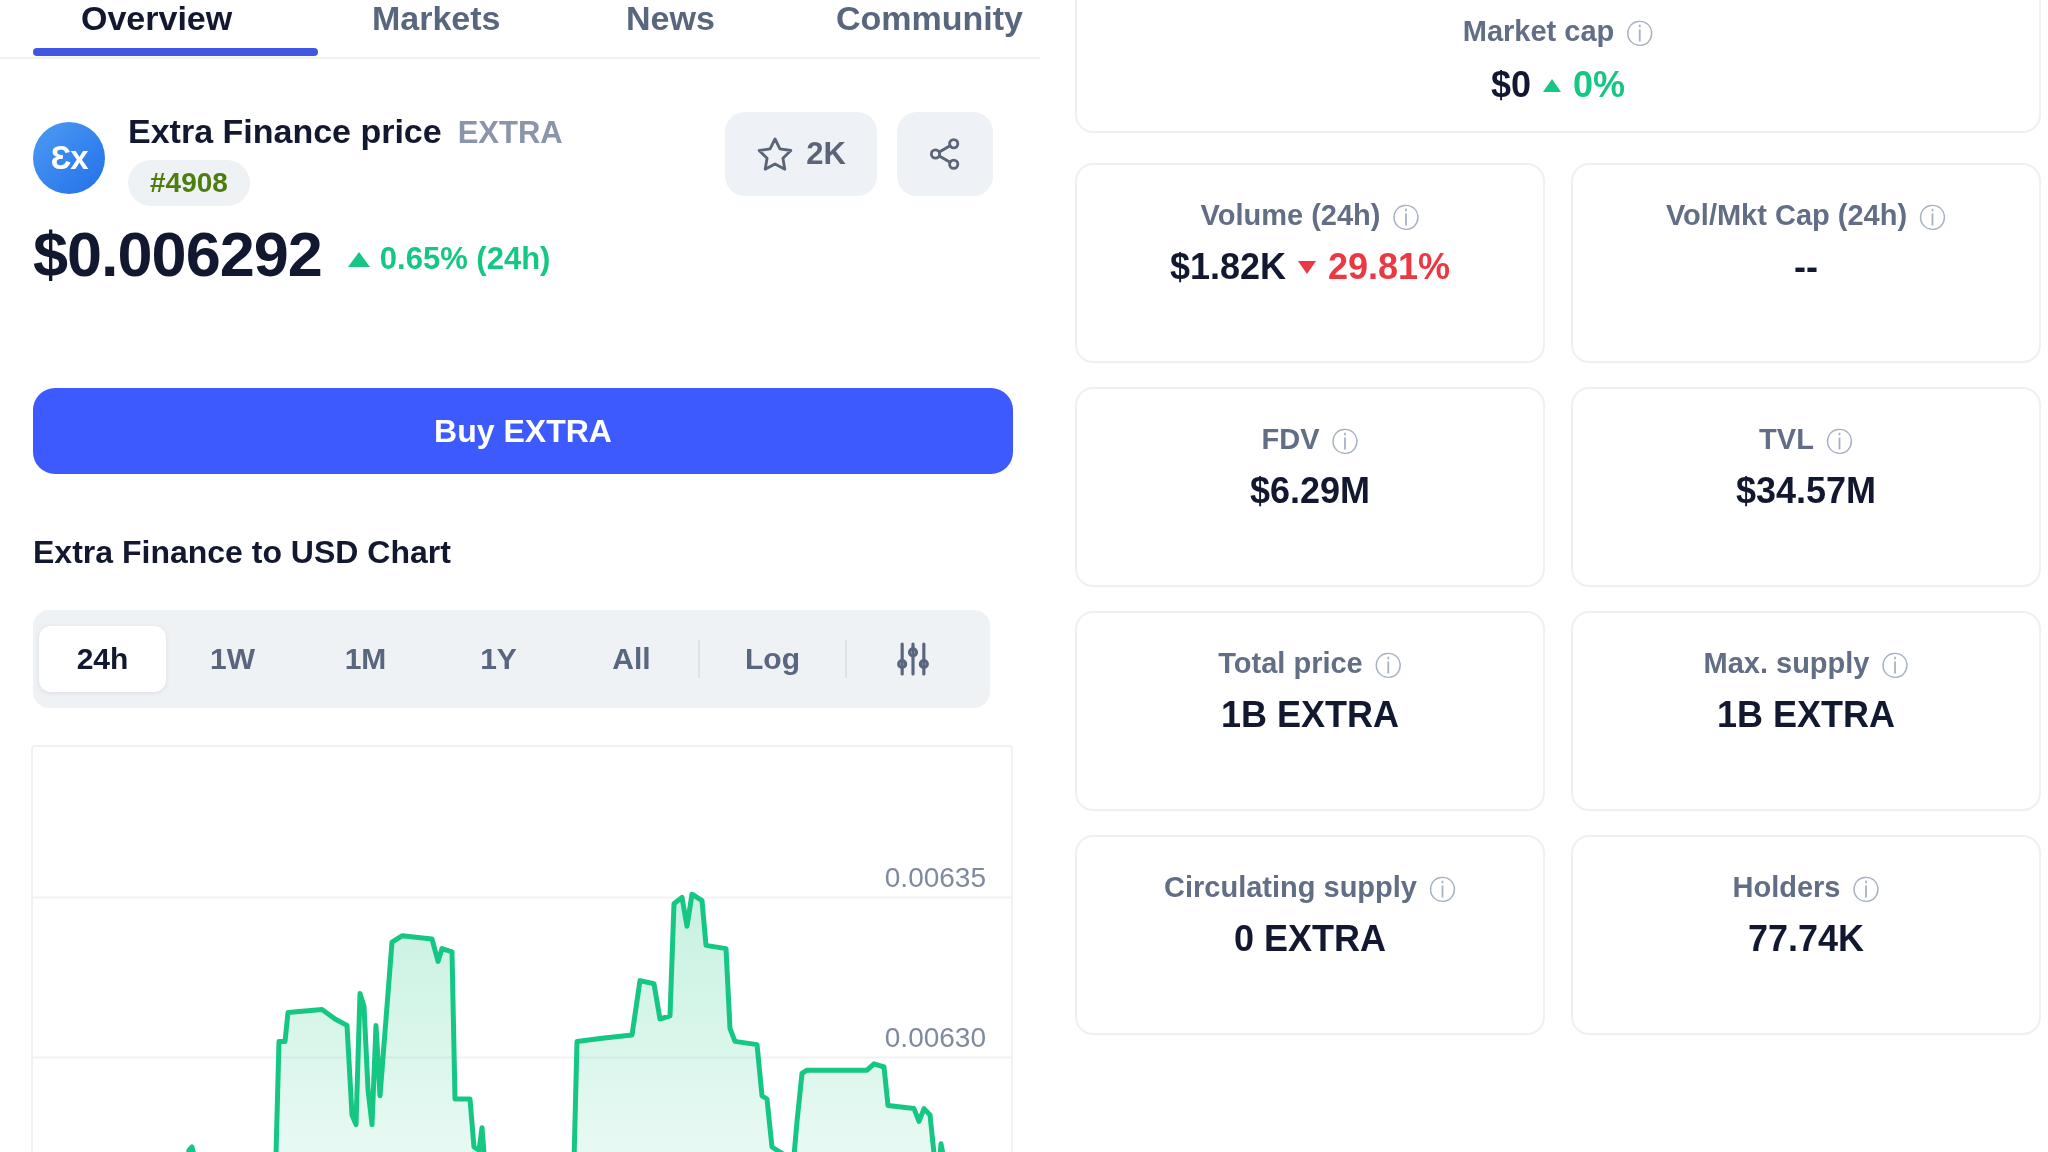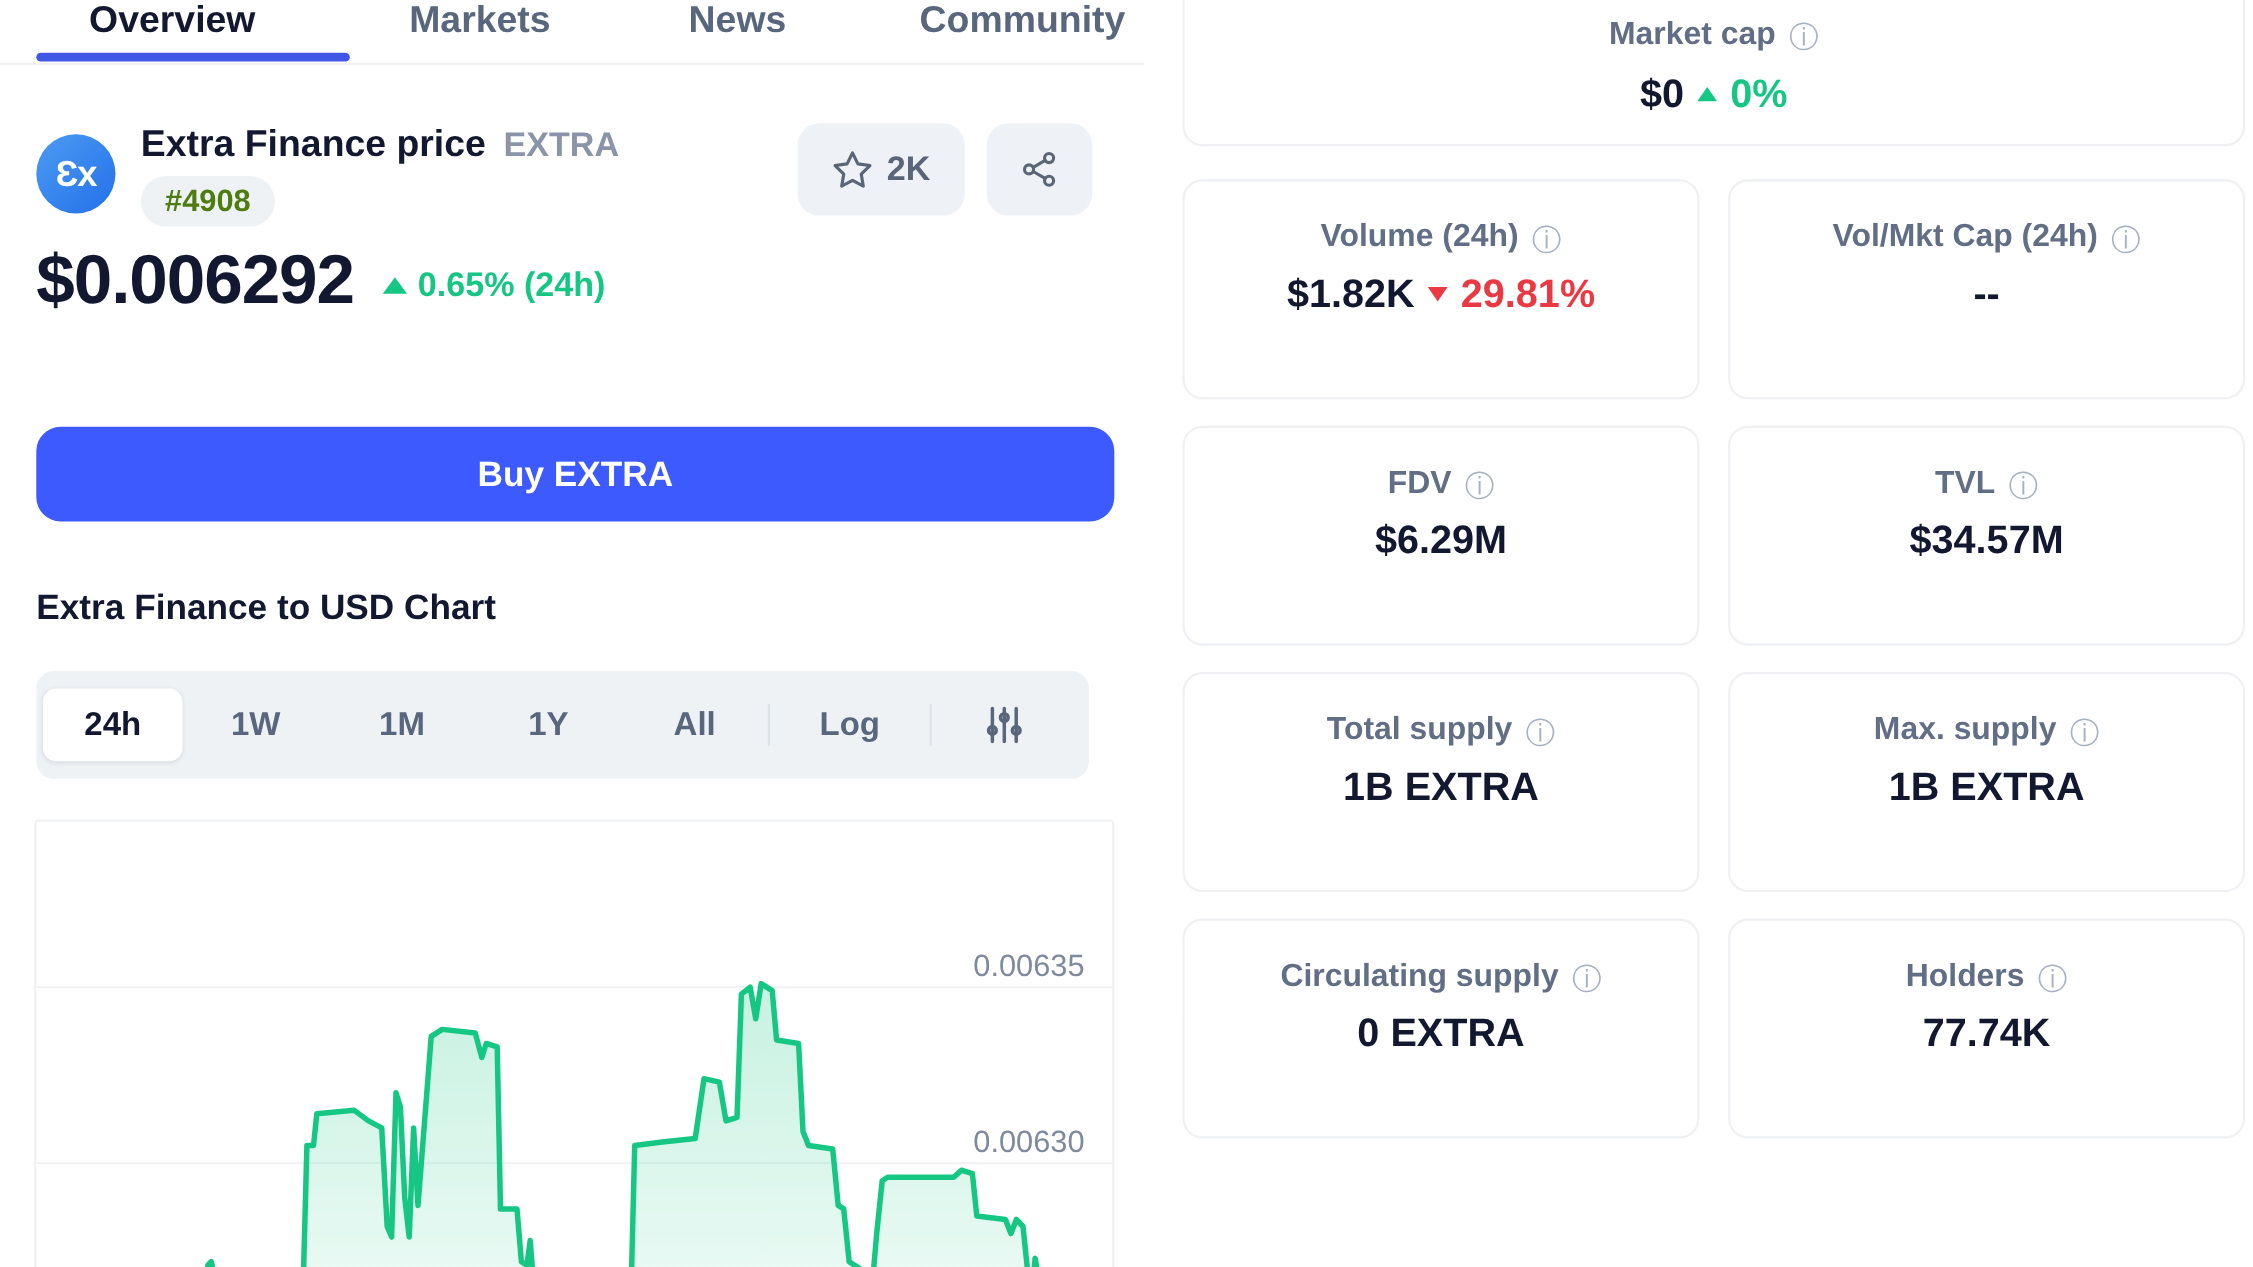--- a/index.html
+++ b/index.html
@@ -219,21 +219,21 @@
         <span class="card-label">TVL</span>
         <span class="info-icon"></span>
       </div>
       <div class="card-value-row">
         <span class="card-value">$34.57M</span>
       </div>
     </div>
 
     <div class="stat-card">
       <div class="card-label-row">
-        <span class="card-label">Total supply</span>
+        <span class="card-label">Total price</span>
         <span class="info-icon"></span>
       </div>
       <div class="card-value-row">
         <span class="card-value">1B EXTRA</span>
       </div>
     </div>
 
     <div class="stat-card">
       <div class="card-label-row">
         <span class="card-label">Max. supply</span>

